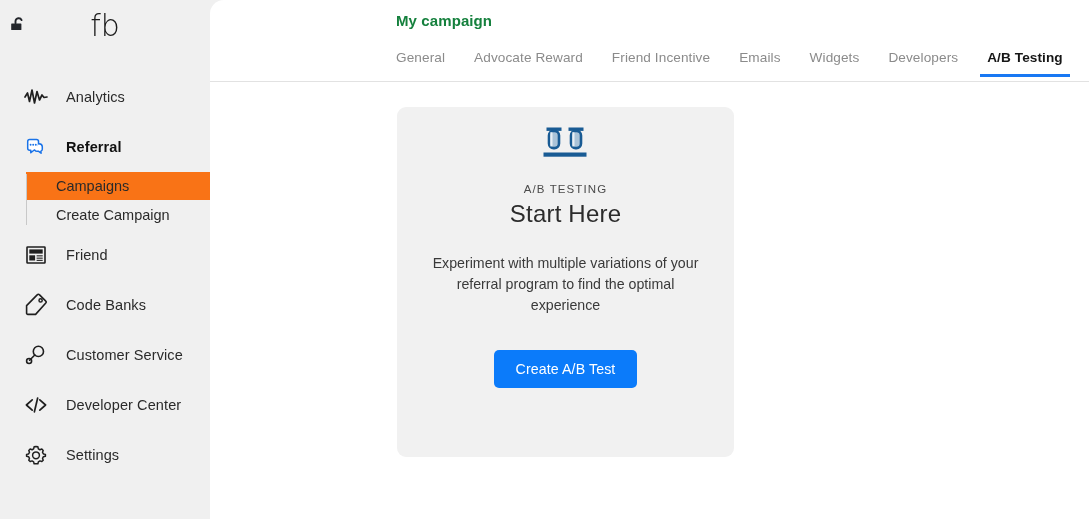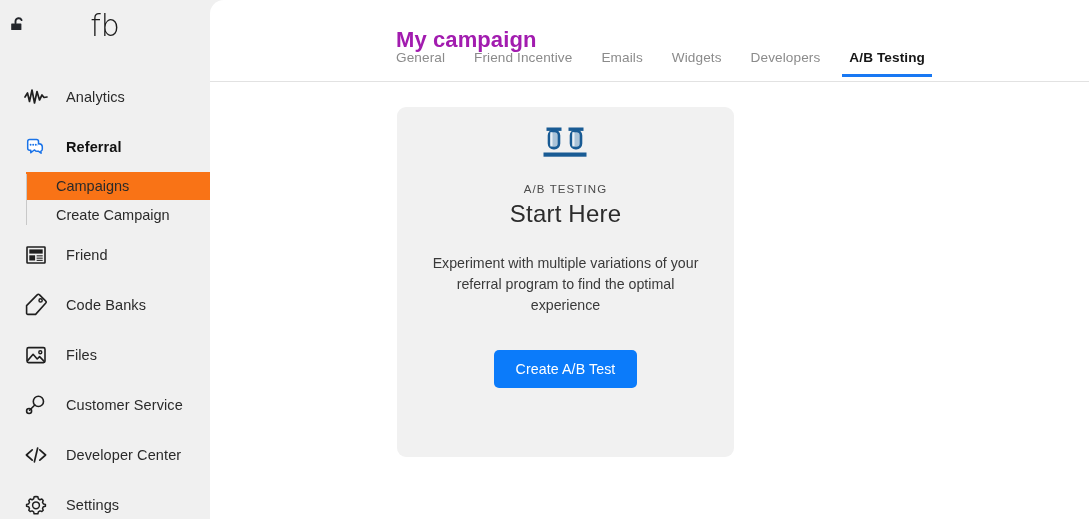--- a/index.html
+++ b/index.html
@@ -114,23 +114,23 @@
   #main-surface {
     position: absolute;
     left: 0; top: 0; right: 0; bottom: 0;
     background: #ffffff;
     border-top-left-radius: 14px;
     overflow: hidden;
   }
   .page-title {
     position: absolute;
     left: 186px;
-    top: 27px;
-    font-size: 22px;
-    color: #a21caf;
+    top: 12px;
+    font-size: 15px;
+    color: #15803d;
     letter-spacing: 0.1px;
   }
   .tabs {
     position: absolute;
     left: 186px;
     top: 50px;
     right: 16px;
     height: 32px;
     display: flex;
     align-items: flex-start;
@@ -287,30 +287,20 @@
       <div class="nav-item">
         <span class="nav-icon">
           <svg viewBox="0 0 26 26" width="26" height="26">
             <path d="M13.4 3.6 H21.2 a1.2 1.2 0 0 1 1.2 1.2 v7.6 L11.6 23.4 a1.3 1.3 0 0 1 -1.9 0 L3.2 16.9 a1.3 1.3 0 0 1 0 -1.9 z" fill="none" stroke="#1f1f1f" stroke-width="1.6" stroke-linejoin="round" transform="rotate(180 13 13)"></path>
             <circle cx="17.6" cy="8.4" r="1.6" fill="none" stroke="#1f1f1f" stroke-width="1.5"></circle>
           </svg>
         </span>
         <span class="nav-label">Code Banks</span>
       </div>
 
-      <div class="nav-item">
-        <span class="nav-icon">
-          <svg viewBox="0 0 26 26" width="26" height="26">
-            <rect x="4" y="5.6" width="18" height="15" rx="1.6" fill="none" stroke="#1f1f1f" stroke-width="1.6"></rect>
-            <circle cx="17.3" cy="10.2" r="1.5" fill="none" stroke="#1f1f1f" stroke-width="1.4"></circle>
-            <path d="M4.6 18.6 L10.1 12.3 L14.2 17.0 L16.6 14.6 L21.4 19.6" fill="none" stroke="#1f1f1f" stroke-width="1.6" stroke-linejoin="round" stroke-linecap="round"></path>
-          </svg>
-        </span>
-        <span class="nav-label">Files</span>
-      </div>
 
       <div class="nav-item">
         <span class="nav-icon">
           <svg viewBox="0 0 26 26" width="26" height="26">
             <circle cx="15.4" cy="9.4" r="5.1" fill="none" stroke="#1f1f1f" stroke-width="1.6"></circle>
             <path d="M11.8 13.0 L6.6 18.2" fill="none" stroke="#1f1f1f" stroke-width="1.6" stroke-linecap="round"></path>
             <ellipse cx="6.1" cy="19.0" rx="2.5" ry="2.5" fill="none" stroke="#1f1f1f" stroke-width="1.6"></ellipse>
           </svg>
         </span>
         <span class="nav-label">Customer Service</span>
@@ -340,20 +330,21 @@
     </nav>
   </aside>
 
   <section id="main">
     <div id="main-surface">
 
       <h1 class="page-title">My campaign</h1>
 
       <div class="tabs">
         <div class="tab">General</div>
+        <div class="tab">Advocate Reward</div>
         <div class="tab">Friend Incentive</div>
         <div class="tab">Emails</div>
         <div class="tab">Widgets</div>
         <div class="tab">Developers</div>
         <div class="tab active">A/B Testing</div>
       </div>
       <div class="tab-divider"></div>
 
       <div class="card">
 

